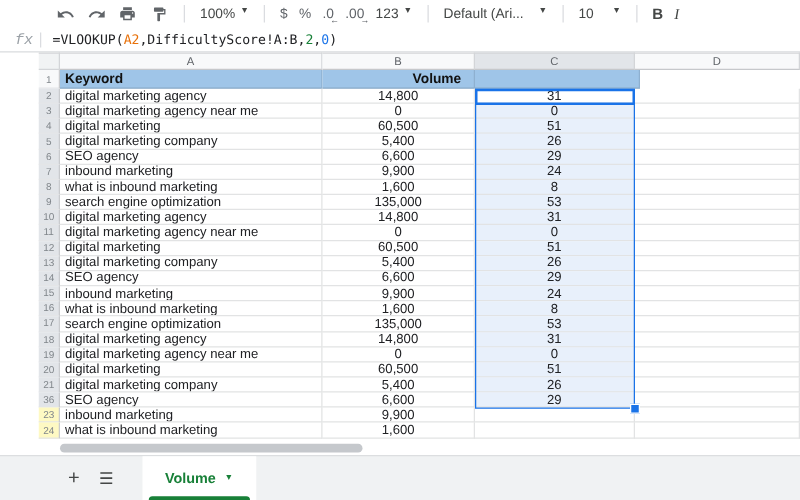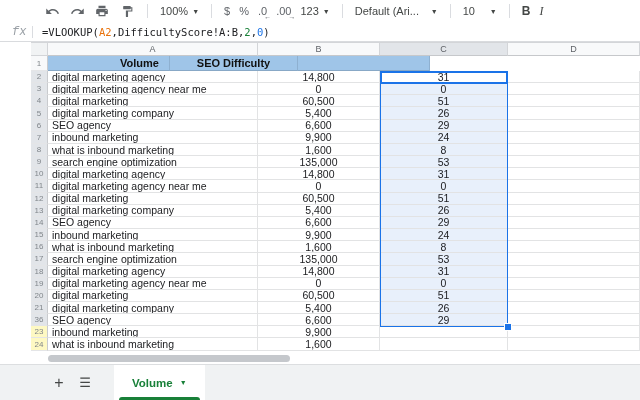--- a/index.html
+++ b/index.html
@@ -5,21 +5,21 @@
   html,body{margin:0;padding:0}
   body{width:640px;height:400px;overflow:hidden;background:#fff;position:relative;
        font-family:"Liberation Sans",sans-serif;-webkit-font-smoothing:antialiased}
 
   
   .toolbar{position:absolute;top:0;left:0;right:0;height:22px;display:flex;align-items:center;
            padding-left:44px;gap:9px;color:#444746;background:#fff}
   .ticon{width:16px;height:16px;display:flex;align-items:center;justify-content:center;flex:0 0 auto}
   .ticon svg{fill:#616569}
   .sep{width:1px;height:14px;background:#dadce0;flex:0 0 auto;margin:0 3px}
-  .tbtn{display:flex;align-items:center;font-size:11px;color:#444746;flex:0 0 auto}
+  .tbtn{display:flex;align-items:flex-start;font-size:11px;color:#444746;flex:0 0 auto}
   .caret{font-size:7px;margin-left:4px;color:#444746}
   .fmt{font-size:11px;color:#5f6368;position:relative}
   .fmt .tiny-arrow{position:absolute;bottom:-3px;right:-4px;font-size:7px;color:#5f6368}
   .font-name{width:72px;overflow:hidden;white-space:nowrap}
   .bold-b{font-weight:700;font-size:12px;color:#444746}
   .italic-i{font-style:italic;font-size:12px;font-family:"Liberation Serif",serif;color:#444746}
 
   
   .fbar{position:absolute;top:22px;left:0;right:0;height:19px;display:flex;align-items:center;
         border-bottom:1px solid #d9dbde;background:#fff}
@@ -154,22 +154,22 @@
 <div class="corner"></div>
 <div class="col-letters">
     <span class="clet" style="width: 210px;">A</span>
     <span class="clet" style="width: 122px;">B</span>
     <span class="clet hl" style="width: 128px;">C</span>
     <span class="clet" style="width: 132px;">D</span>
   </div>
 
 <div class="hrow">
   <span class="hrn">1</span>
+  <span class="hcell hA">Keyword</span>
   <span class="hcell hB">Volume</span>
-  <span class="hcell hC">SEO Difficulty</span>
   <span class="hcell hD"></span>
 </div>
 
 <div class="rowshost">
     <div class="grow">
       <span class="rn hl">2</span>
       <span class="cell cA">digital marketing agency</span>
       <span class="cell cB">14,800</span>
       <span class="cell cC">31</span>
       <span class="cell cD"></span>

